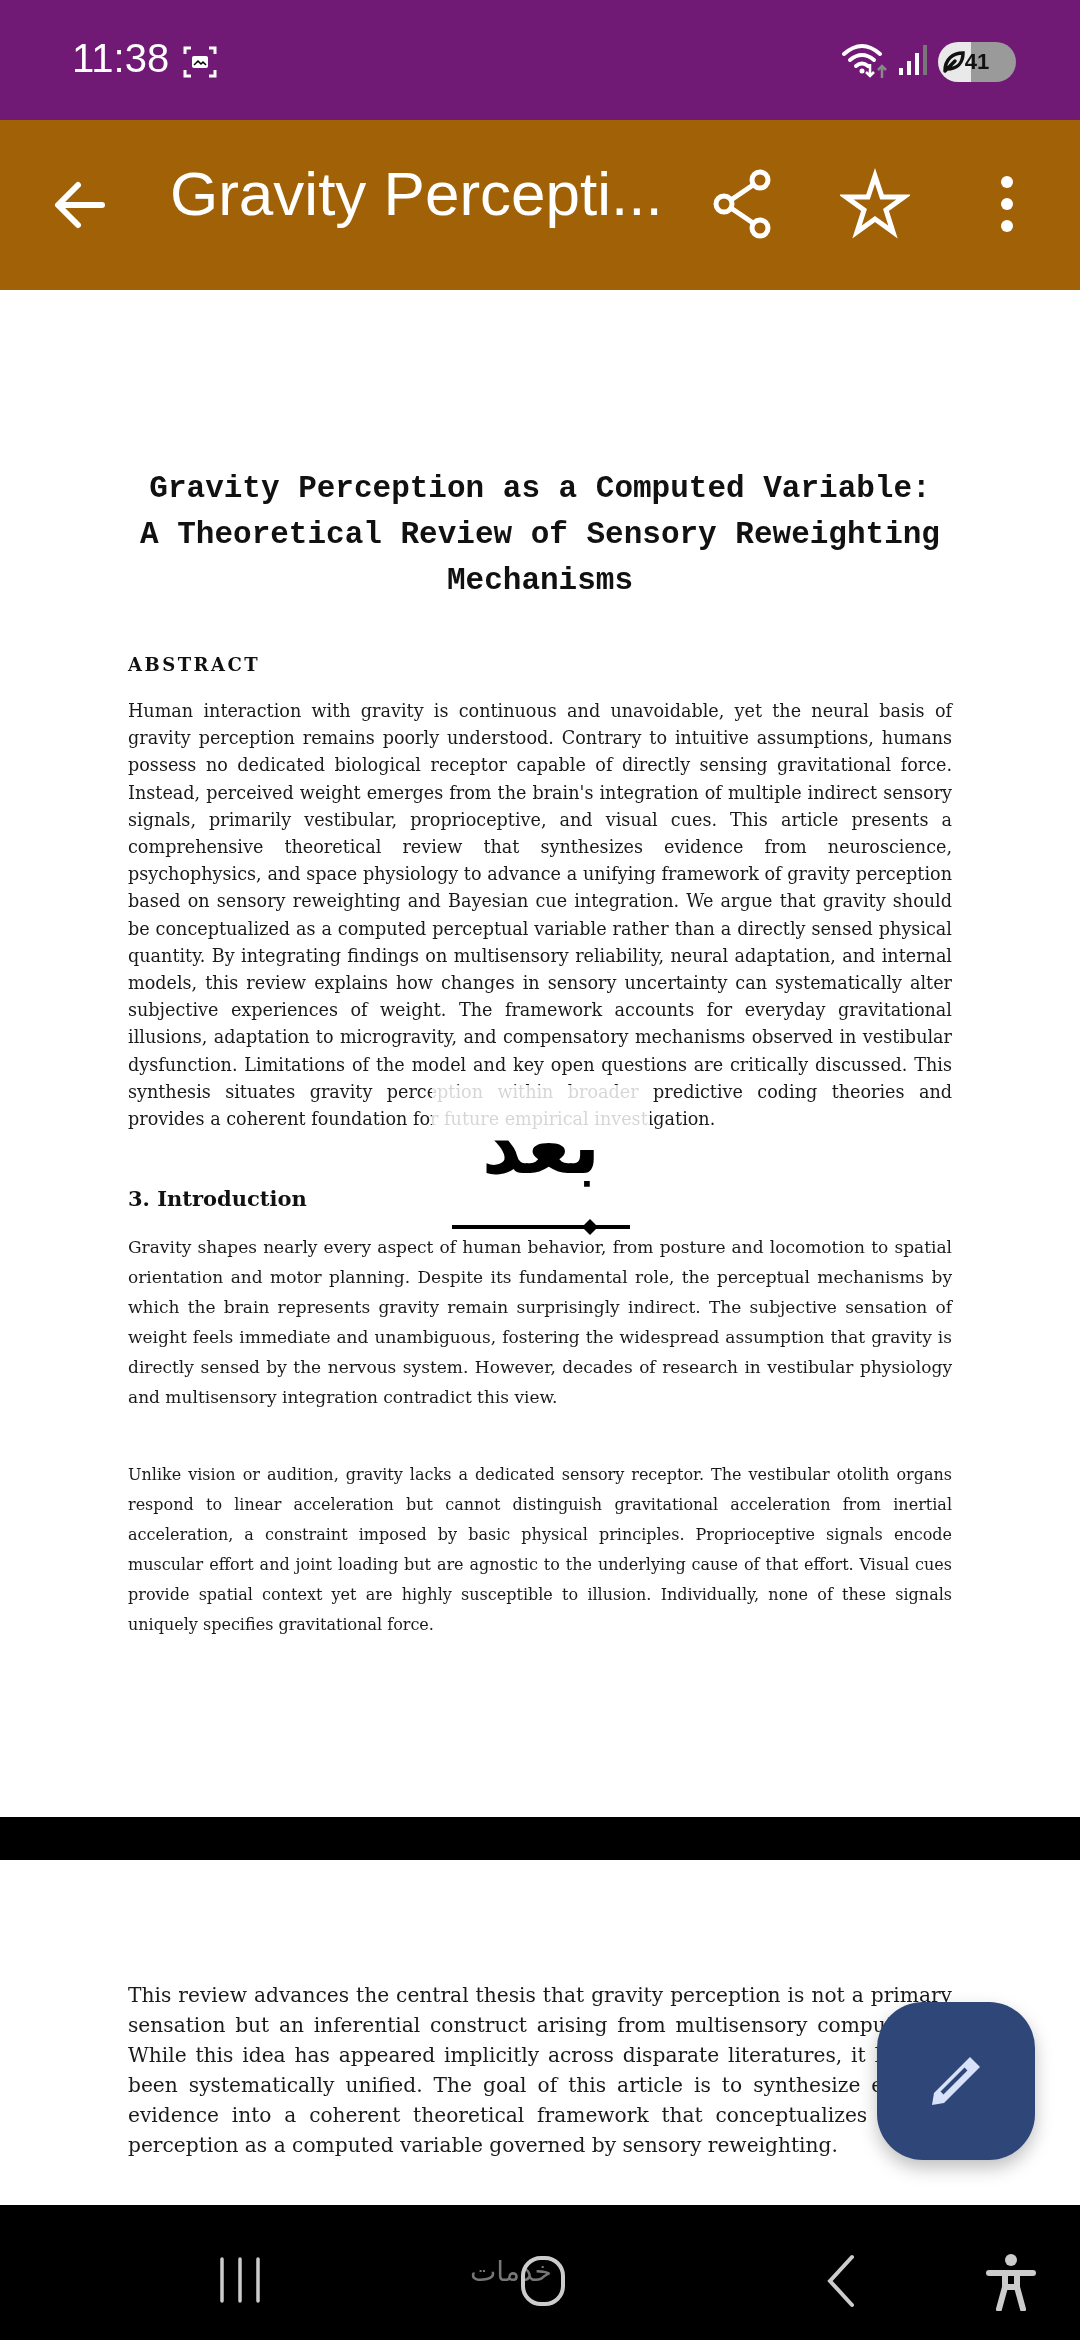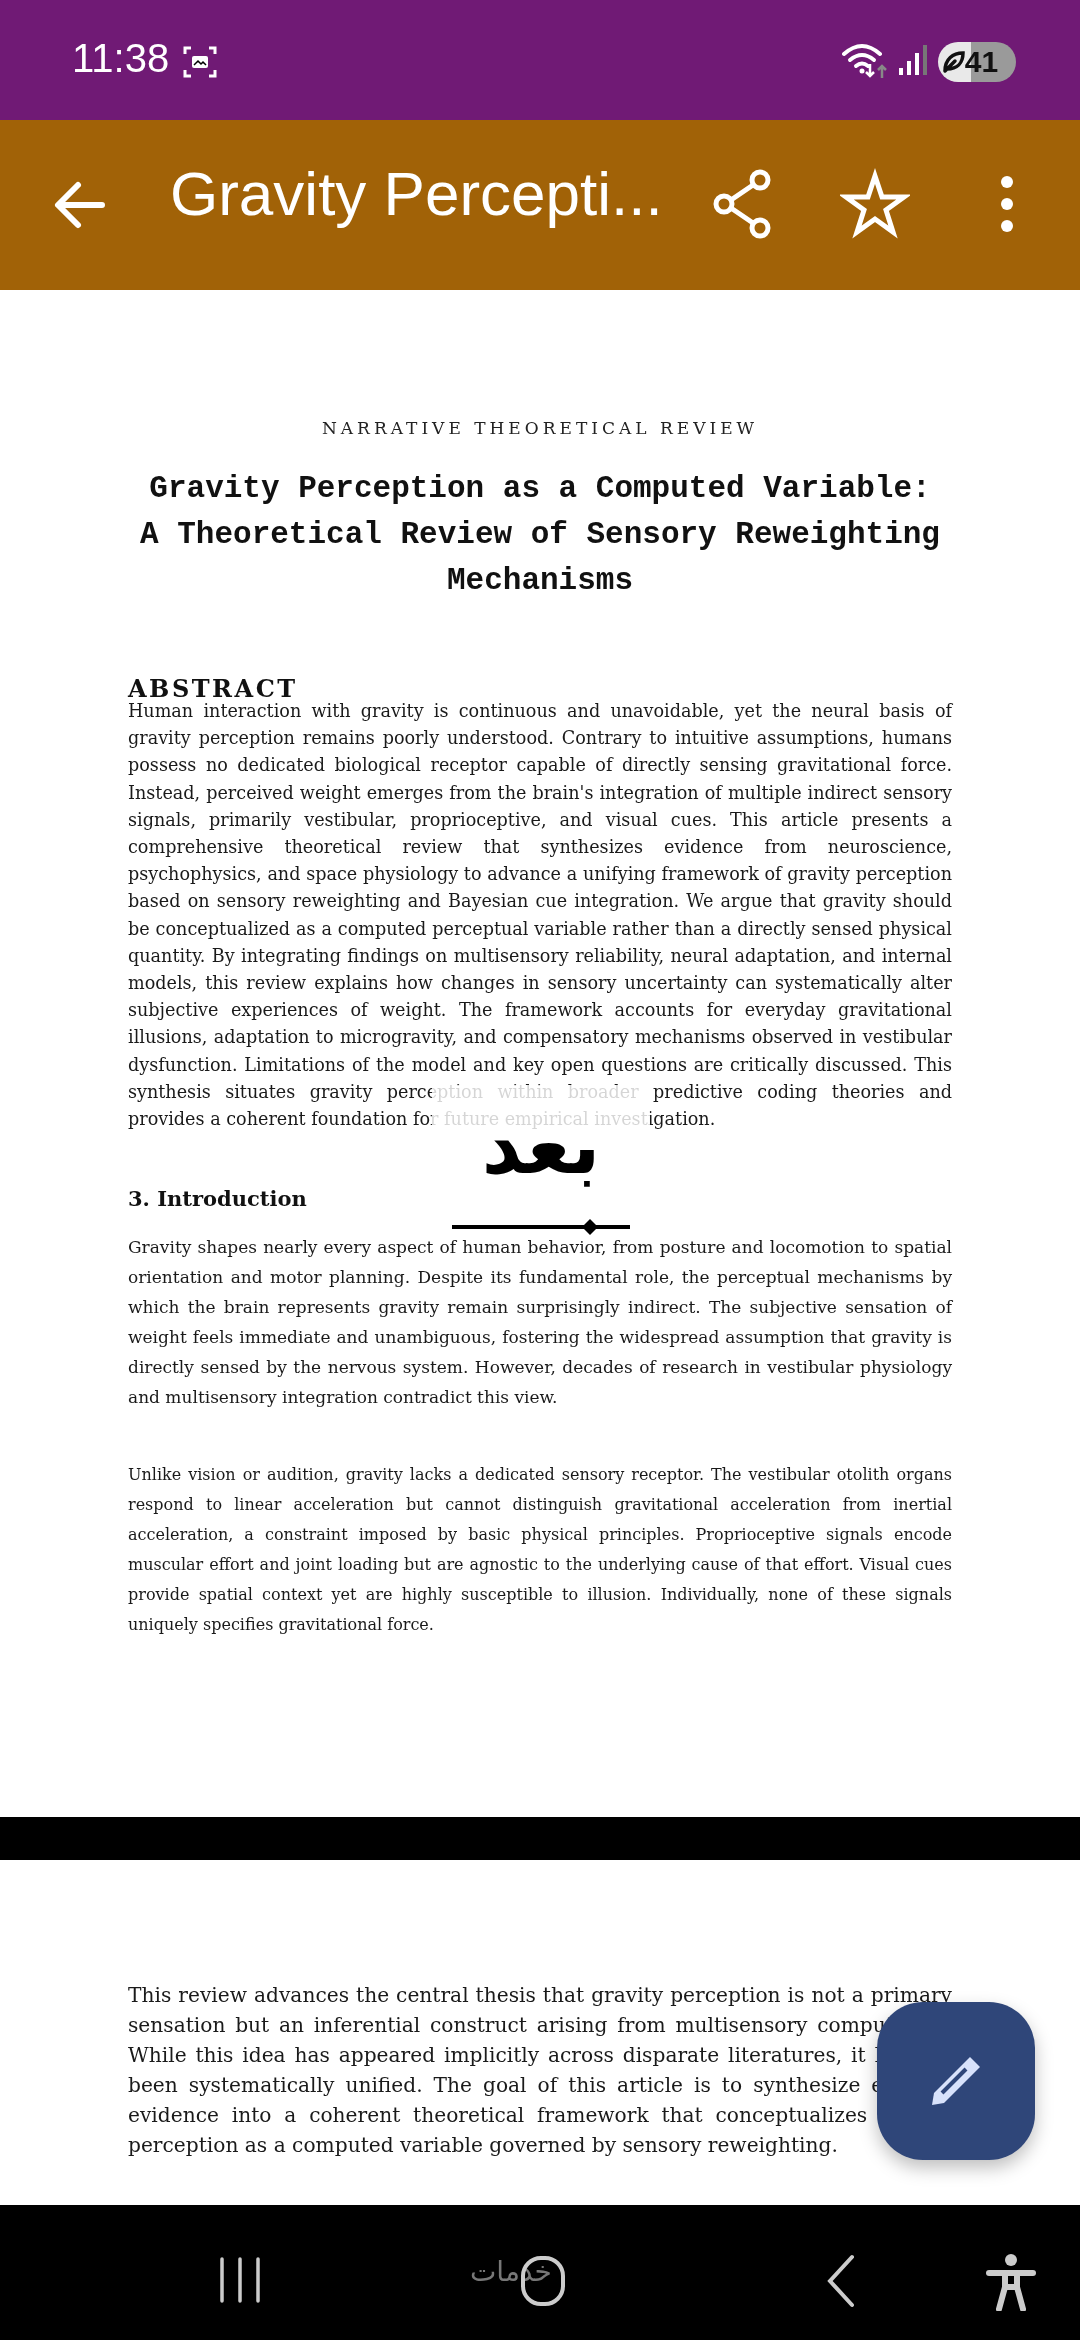--- a/index.html
+++ b/index.html
@@ -5,35 +5,35 @@
   html, body { margin:0; padding:0; }
   body { width:1080px; height:2340px; background:#000; position:relative; overflow:hidden; font-family:"DejaVu Sans", sans-serif; }
   .statusbar { position:absolute; left:0; top:0; width:1080px; height:120px; background:#701a75; color:#fff; }
   .sb-time { position:absolute; left:72px; top:36px; font-family:"Liberation Sans", sans-serif; font-size:40px; color:#fff; }
   .sb-shot { position:absolute; left:182px; top:44px; width:36px; height:36px; }
   .sb-wifi { position:absolute; left:842px; top:42px; width:48px; height:38px; }
   .sb-signal { position:absolute; left:898px; top:44px; width:30px; height:32px; }
   .sb-battery { position:absolute; left:938px; top:42px; width:78px; height:40px; border-radius:20px; overflow:hidden; display:flex; }
   .sb-battery .fill { width:42%; background:#e9e9e9; display:flex; align-items:center; justify-content:center; }
   .sb-battery .rest { flex:1; background:#9a9a9a; display:flex; align-items:center; justify-content:flex-start; }
-  .sb-battery .num { font-family:"Liberation Sans", sans-serif; font-weight:bold; font-size:30px; color:#111; margin-left:-6px; }
+  .sb-battery .num { font-family:"Liberation Sans", sans-serif; font-weight:bold; font-size:22px; color:#111; margin-left:-6px; }
 
   .appbar { position:absolute; left:0; top:120px; width:1080px; height:170px; background:#a16207; }
   .ab-back { position:absolute; left:50px; top:40px; width:60px; height:90px; }
   .ab-title { position:absolute; left:170px; top:18px; width:500px; font-family:"Liberation Sans", sans-serif; font-size:62px; color:#fff; white-space:nowrap; overflow:hidden; line-height:112px; }
   .ab-share { position:absolute; left:708px; top:38px; width:70px; height:90px; }
   .ab-star { position:absolute; left:840px; top:38px; width:70px; height:90px; }
   .ab-more { position:absolute; left:982px; top:38px; width:50px; height:90px; }
 
   .page { position:absolute; left:0; width:1080px; background:#fff; }
   .page1 { top:290px; height:1527px; }
   .page2 { top:1860px; height:345px; }
   .kicker { position:absolute; top:128px; left:0; width:1080px; text-align:center; font-family:"DejaVu Serif", serif; font-size:17px; letter-spacing:4px; color:#222; }
   .title { position:absolute; top:176px; left:140px; width:800px; text-align:center; font-family:Liberation Mono, monospace; font-weight:bold; font-size:31px; line-height:46px; color:#111; }
-  .abs-head { position:absolute; top:364px; left:128px; font-family:"DejaVu Serif", serif; font-weight:bold; font-size:24px; letter-spacing:2.5px; color:#111;margin-top:20px; }
+  .abs-head { position:absolute; top:364px; left:128px; font-family:"DejaVu Serif", serif; font-weight:bold; font-size:18px; letter-spacing:2.5px; color:#111; }
   .body-text { position:absolute; left:128px; width:824px; font-family:"DejaVu Serif", serif; color:#1a1a1a; text-align:justify; }
   .abstract { top:408px; font-size:17.6px; line-height:27.2px; }
   .intro-head { position:absolute; top:896px; left:128px; font-family:"DejaVu Serif", serif; font-weight:bold; font-size:21px; color:#111; }
   .p1 { top:942px; font-size:17px; line-height:30px; }
   .p2 { top:1170px; font-size:16px; line-height:30px; }
   .p3 { top:120px; font-size:20.2px; line-height:30px; }
 
   .watermark { position:absolute; left:432px; top:1085px; width:218px; height:150px; background:rgba(255,255,255,0.82); }
   .watermark svg { width:100%; height:100%; }
 
@@ -98,21 +98,20 @@
     <path d="M35 18 L42 39 L64 39 L46 52 L53 74 L35 61 L17 74 L24 52 L6 39 L28 39 Z" stroke="#fff" stroke-width="5" fill="none" stroke-linejoin="miter"></path>
   </svg>
   <svg class="ab-more" viewBox="0 0 50 90">
     <circle cx="25" cy="24" r="6" fill="#fff"></circle>
     <circle cx="25" cy="46" r="6" fill="#fff"></circle>
     <circle cx="25" cy="68" r="6" fill="#fff"></circle>
   </svg>
 </div>
 
 <div class="page page1">
-  <div class="kicker">NARRATIVE THEORETICAL REVIEW</div>
   <div class="title">Gravity Perception as a Computed Variable: A Theoretical Review of Sensory Reweighting Mechanisms</div>
   <div class="abs-head">ABSTRACT</div>
   <div class="body-text abstract">Human interaction with gravity is continuous and unavoidable, yet the neural basis of gravity perception remains poorly understood. Contrary to intuitive assumptions, humans possess no dedicated biological receptor capable of directly sensing gravitational force. Instead, perceived weight emerges from the brain's integration of multiple indirect sensory signals, primarily vestibular, proprioceptive, and visual cues. This article presents a comprehensive theoretical review that synthesizes evidence from neuroscience, psychophysics, and space physiology to advance a unifying framework of gravity perception based on sensory reweighting and Bayesian cue integration. We argue that gravity should be conceptualized as a computed perceptual variable rather than a directly sensed physical quantity. By integrating findings on multisensory reliability, neural adaptation, and internal models, this review explains how changes in sensory uncertainty can systematically alter subjective experiences of weight. The framework accounts for everyday gravitational illusions, adaptation to microgravity, and compensatory mechanisms observed in vestibular dysfunction. Limitations of the model and key open questions are critically discussed. This synthesis situates gravity perception within broader predictive coding theories and provides a coherent foundation for future empirical investigation.</div>
   <div class="intro-head">3. Introduction</div>
   <div class="body-text p1">Gravity shapes nearly every aspect of human behavior, from posture and locomotion to spatial orientation and motor planning. Despite its fundamental role, the perceptual mechanisms by which the brain represents gravity remain surprisingly indirect. The subjective sensation of weight feels immediate and unambiguous, fostering the widespread assumption that gravity is directly sensed by the nervous system. However, decades of research in vestibular physiology and multisensory integration contradict this view.</div>
   <div class="body-text p2">Unlike vision or audition, gravity lacks a dedicated sensory receptor. The vestibular otolith organs respond to linear acceleration but cannot distinguish gravitational acceleration from inertial acceleration, a constraint imposed by basic physical principles. Proprioceptive signals encode muscular effort and joint loading but are agnostic to the underlying cause of that effort. Visual cues provide spatial context yet are highly susceptible to illusion. Individually, none of these signals uniquely specifies gravitational force.</div>
 </div>
 
 <div class="watermark">
   <svg viewBox="0 0 218 150">

